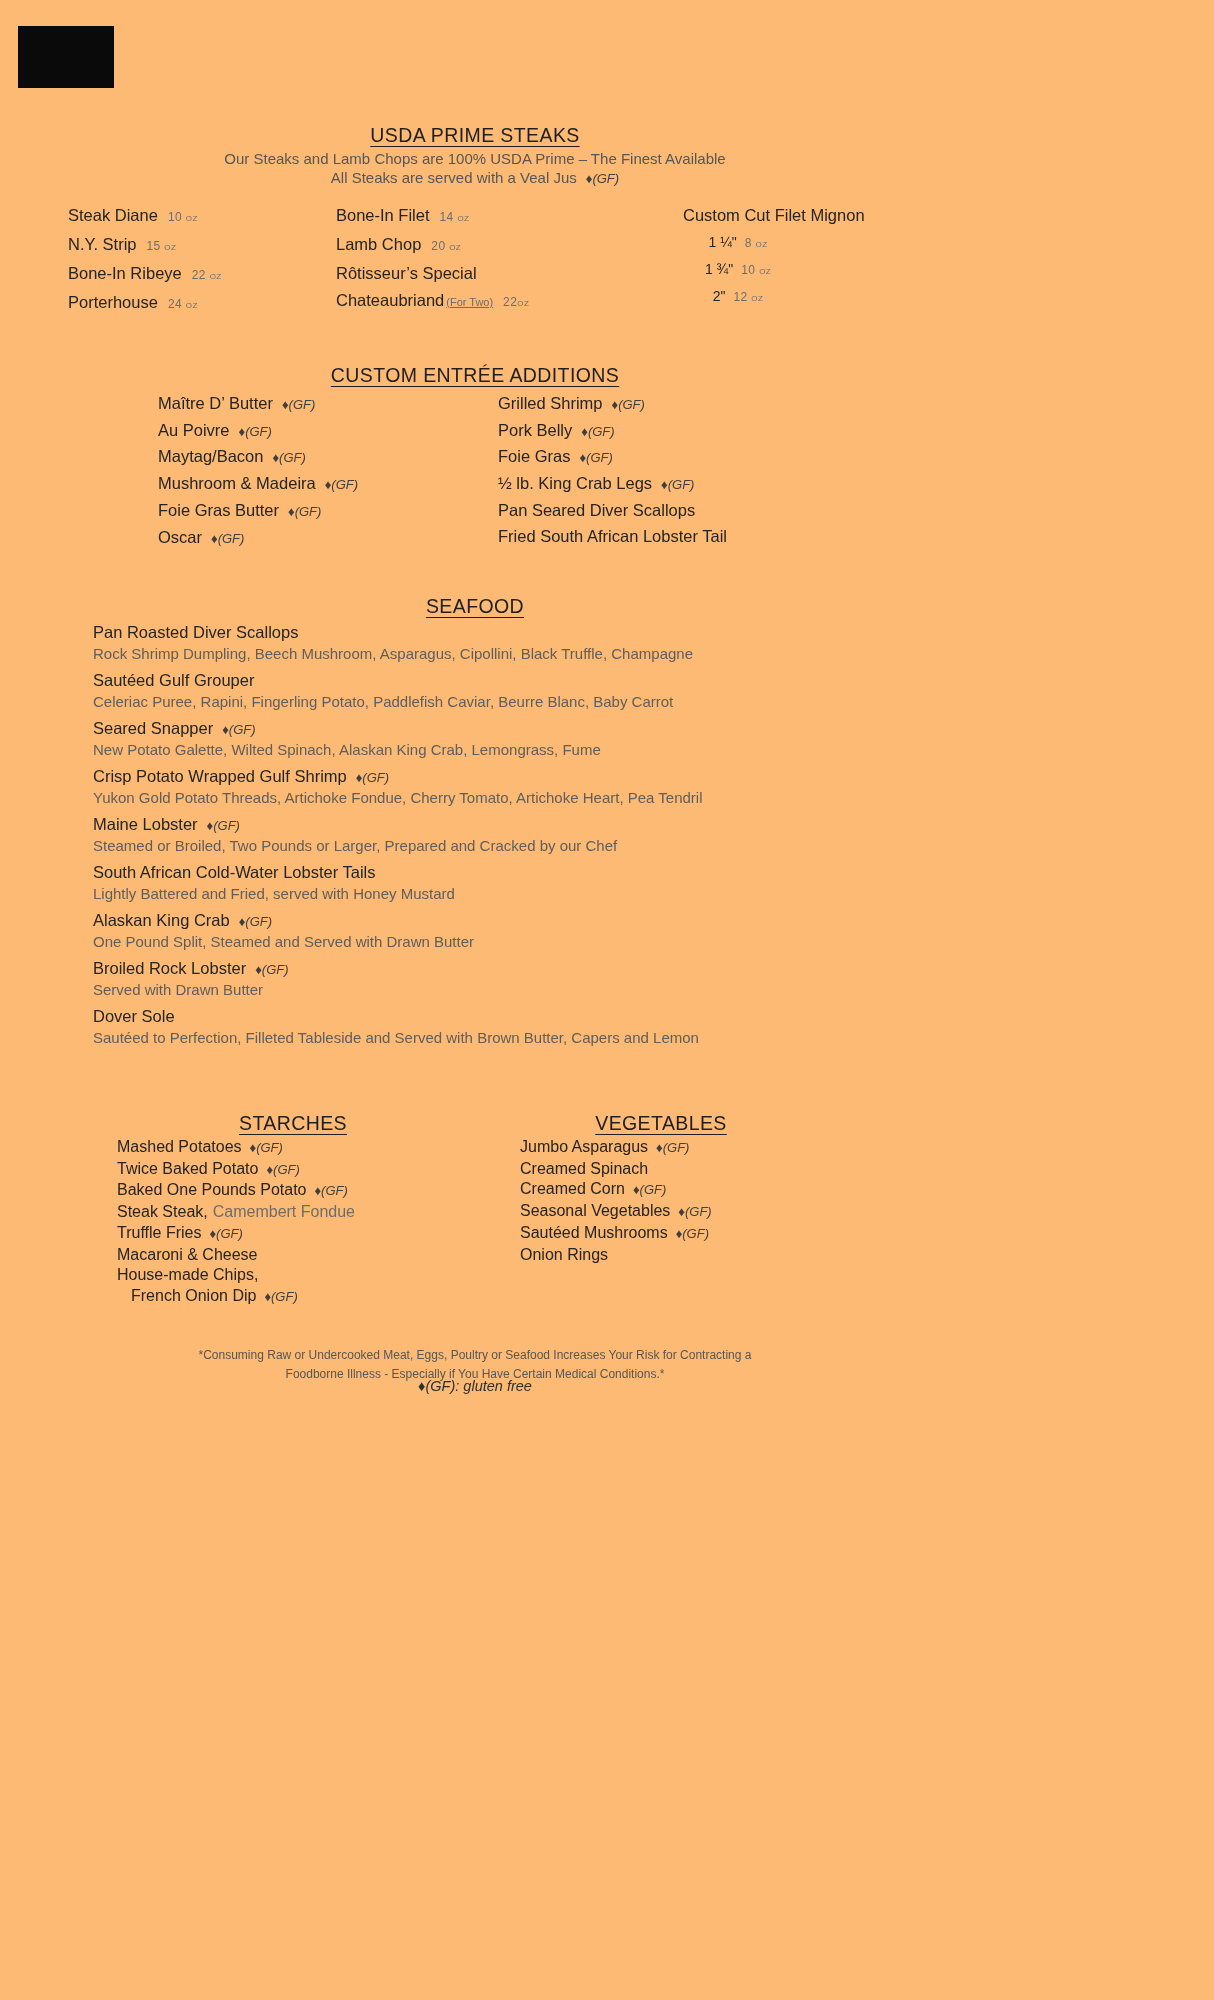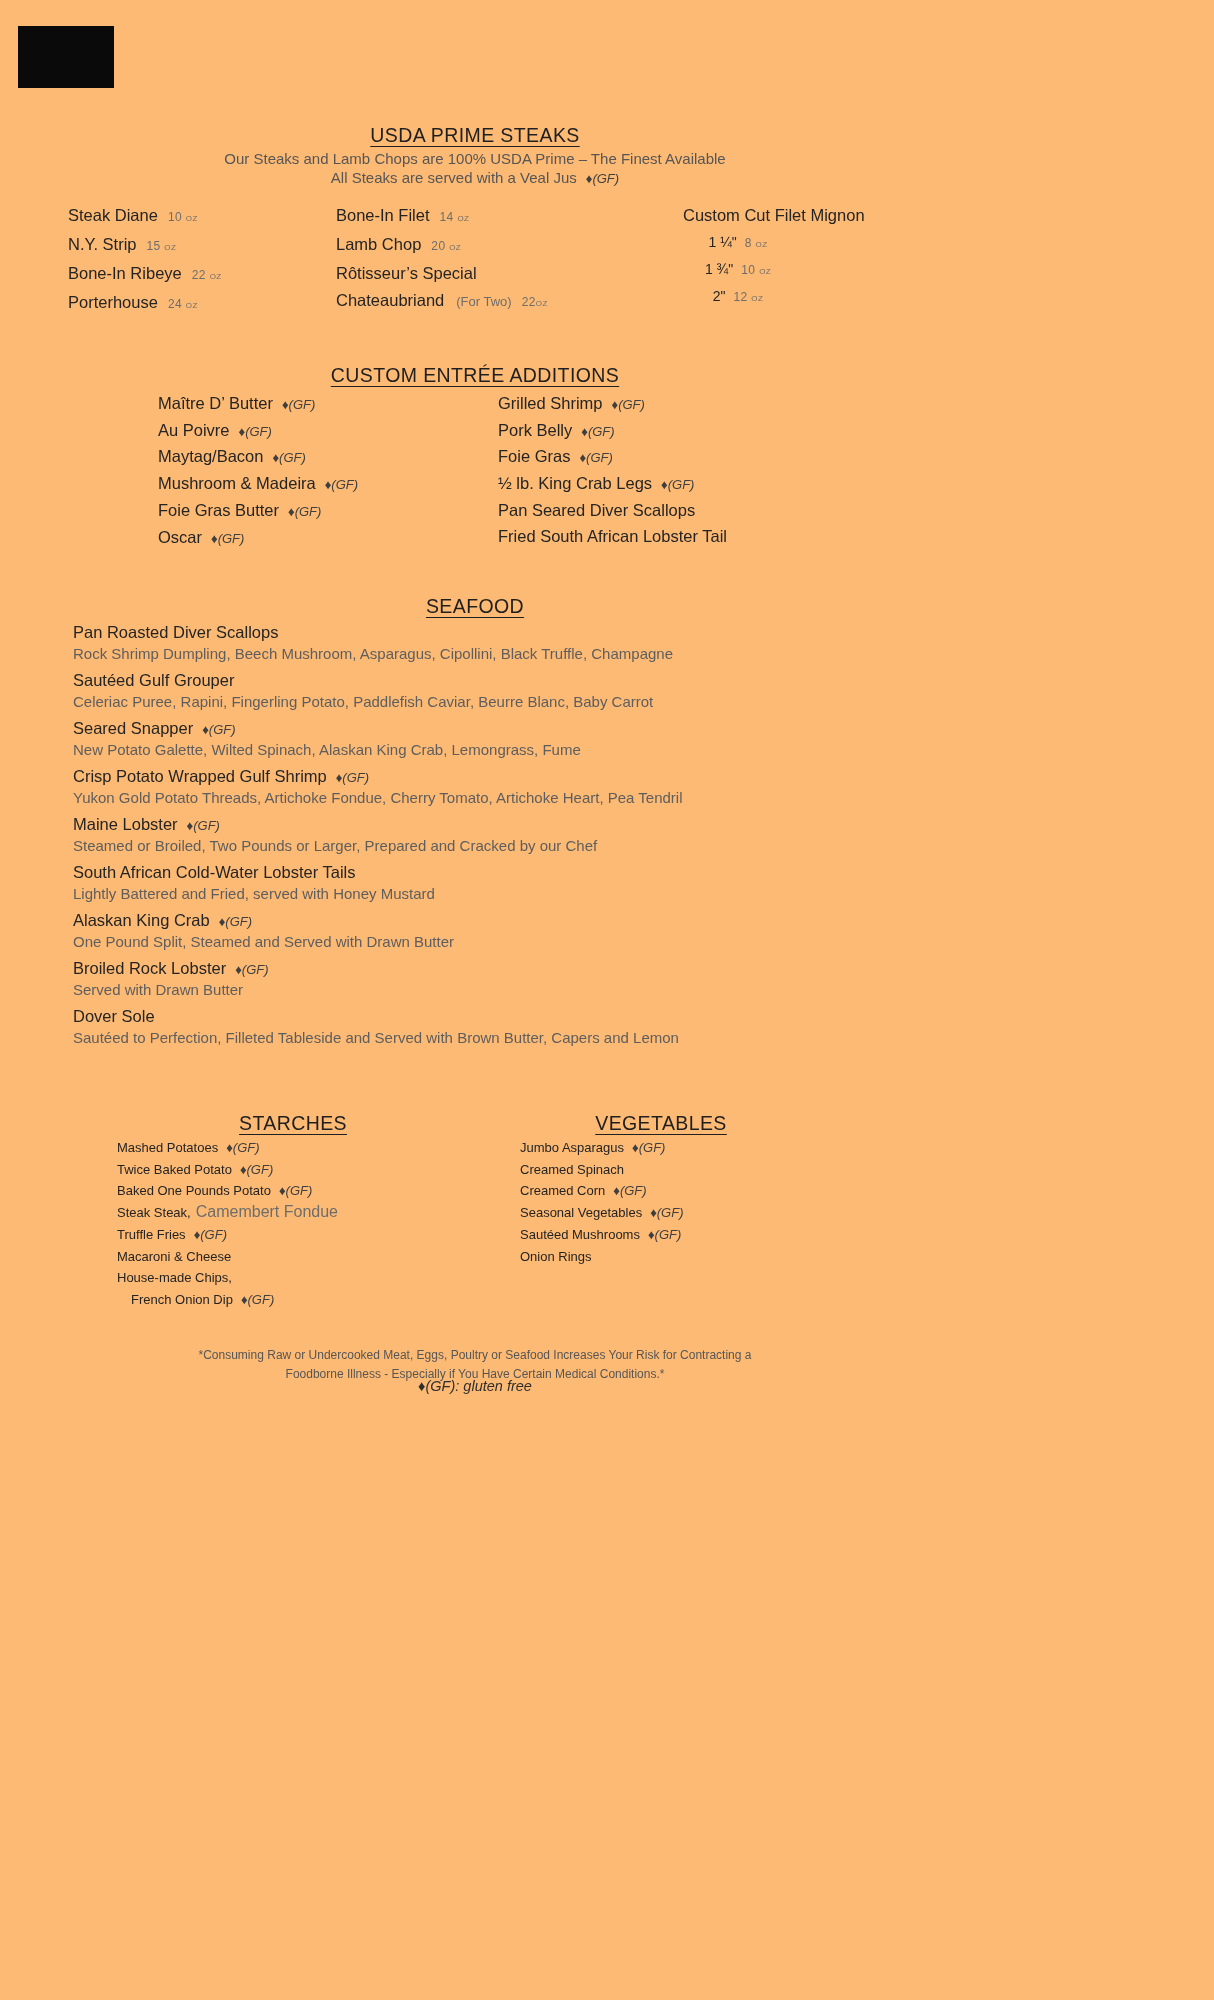--- a/index.html
+++ b/index.html
@@ -7,41 +7,41 @@
         font-family:"Liberation Sans",sans-serif;color:#262626;overflow:hidden;}
   .redaction{position:absolute;left:18px;top:26px;width:96px;height:62px;background:#0a0a0a;}
   .sec{position:absolute;left:0;width:950px;}
   h2.heading{margin:0;font-size:19.5px;line-height:22px;font-weight:normal;color:#1f1f1f;
              text-align:center;letter-spacing:0.4px;text-decoration:underline;
              text-underline-offset:4px;text-decoration-thickness:1px;}
   p.sub{margin:0;font-size:15px;color:#565656;line-height:19px;text-align:center;}
   p.sub:first-of-type{margin-top:3px;}
   .nm{color:#242424;font-size:16.5px;}
   .sz{font-size:12px;color:#6d6d6d;margin-left:10px;font-variant:small-caps;letter-spacing:0.4px;}
-  .note{font-size:13px;color:#6d6d6d;margin-left:12px;}
+  .note{font-size:11px;color:#6d6d6d;margin-left:2px;text-decoration:underline;}
   .gf{font-size:13px;font-style:italic;color:#3f3f3f;margin-left:9px;}
   .steak-grid{position:relative;margin-top:14px;height:112px;}
   .scol{position:absolute;top:0;}
   .srow{line-height:27px;white-space:nowrap;}
   .filet-opts{width:110px;text-align:center;}
   .frow{line-height:25px;white-space:nowrap;}
   .frow .cut{font-size:14px;color:#242424;}
   .frow .sz{margin-left:8px;}
   .add-grid{position:relative;margin-top:5px;height:160px;text-decoration:underline;}
   .acol{position:absolute;top:0;}
   .arow{line-height:25.7px;white-space:nowrap;}
-  .sea-list{margin-left:73px;width:820px;margin-top:5px;}
+  .sea-list{margin-left:93px;width:820px;margin-top:5px;}
   .sea-item{margin-bottom:7px;}
   .sea-name{line-height:20px;white-space:nowrap;}
   .desc{font-size:15px;color:#5e5e5e;line-height:19px;}
   .side-col{position:absolute;top:0;}
   .side-col h2.heading{text-align:center;}
   .side-list{margin-top:3px;}
   .side-row{line-height:20.7px;white-space:nowrap;}
-  .side-row .nm{font-size:13px;}
+  .side-row .nm{font-size:16px;}
   .side-row .sfx{font-size:16px;color:#6d6d6d;margin-left:5px;}
   .side-row .gf{margin-left:8px;}
   .side-row.indent{padding-left:14px;}
   .footer{position:absolute;top:1320px;left:0;width:950px;text-align:center;
           font-size:12px;color:#565656;line-height:19px;margin-top:26px;}
   .gfnote{position:absolute;top:1378px;left:0;width:950px;text-align:center;
           font-size:14.5px;font-style:italic;color:#2f2f2f;}
 </style>
 </head>
 <body>

